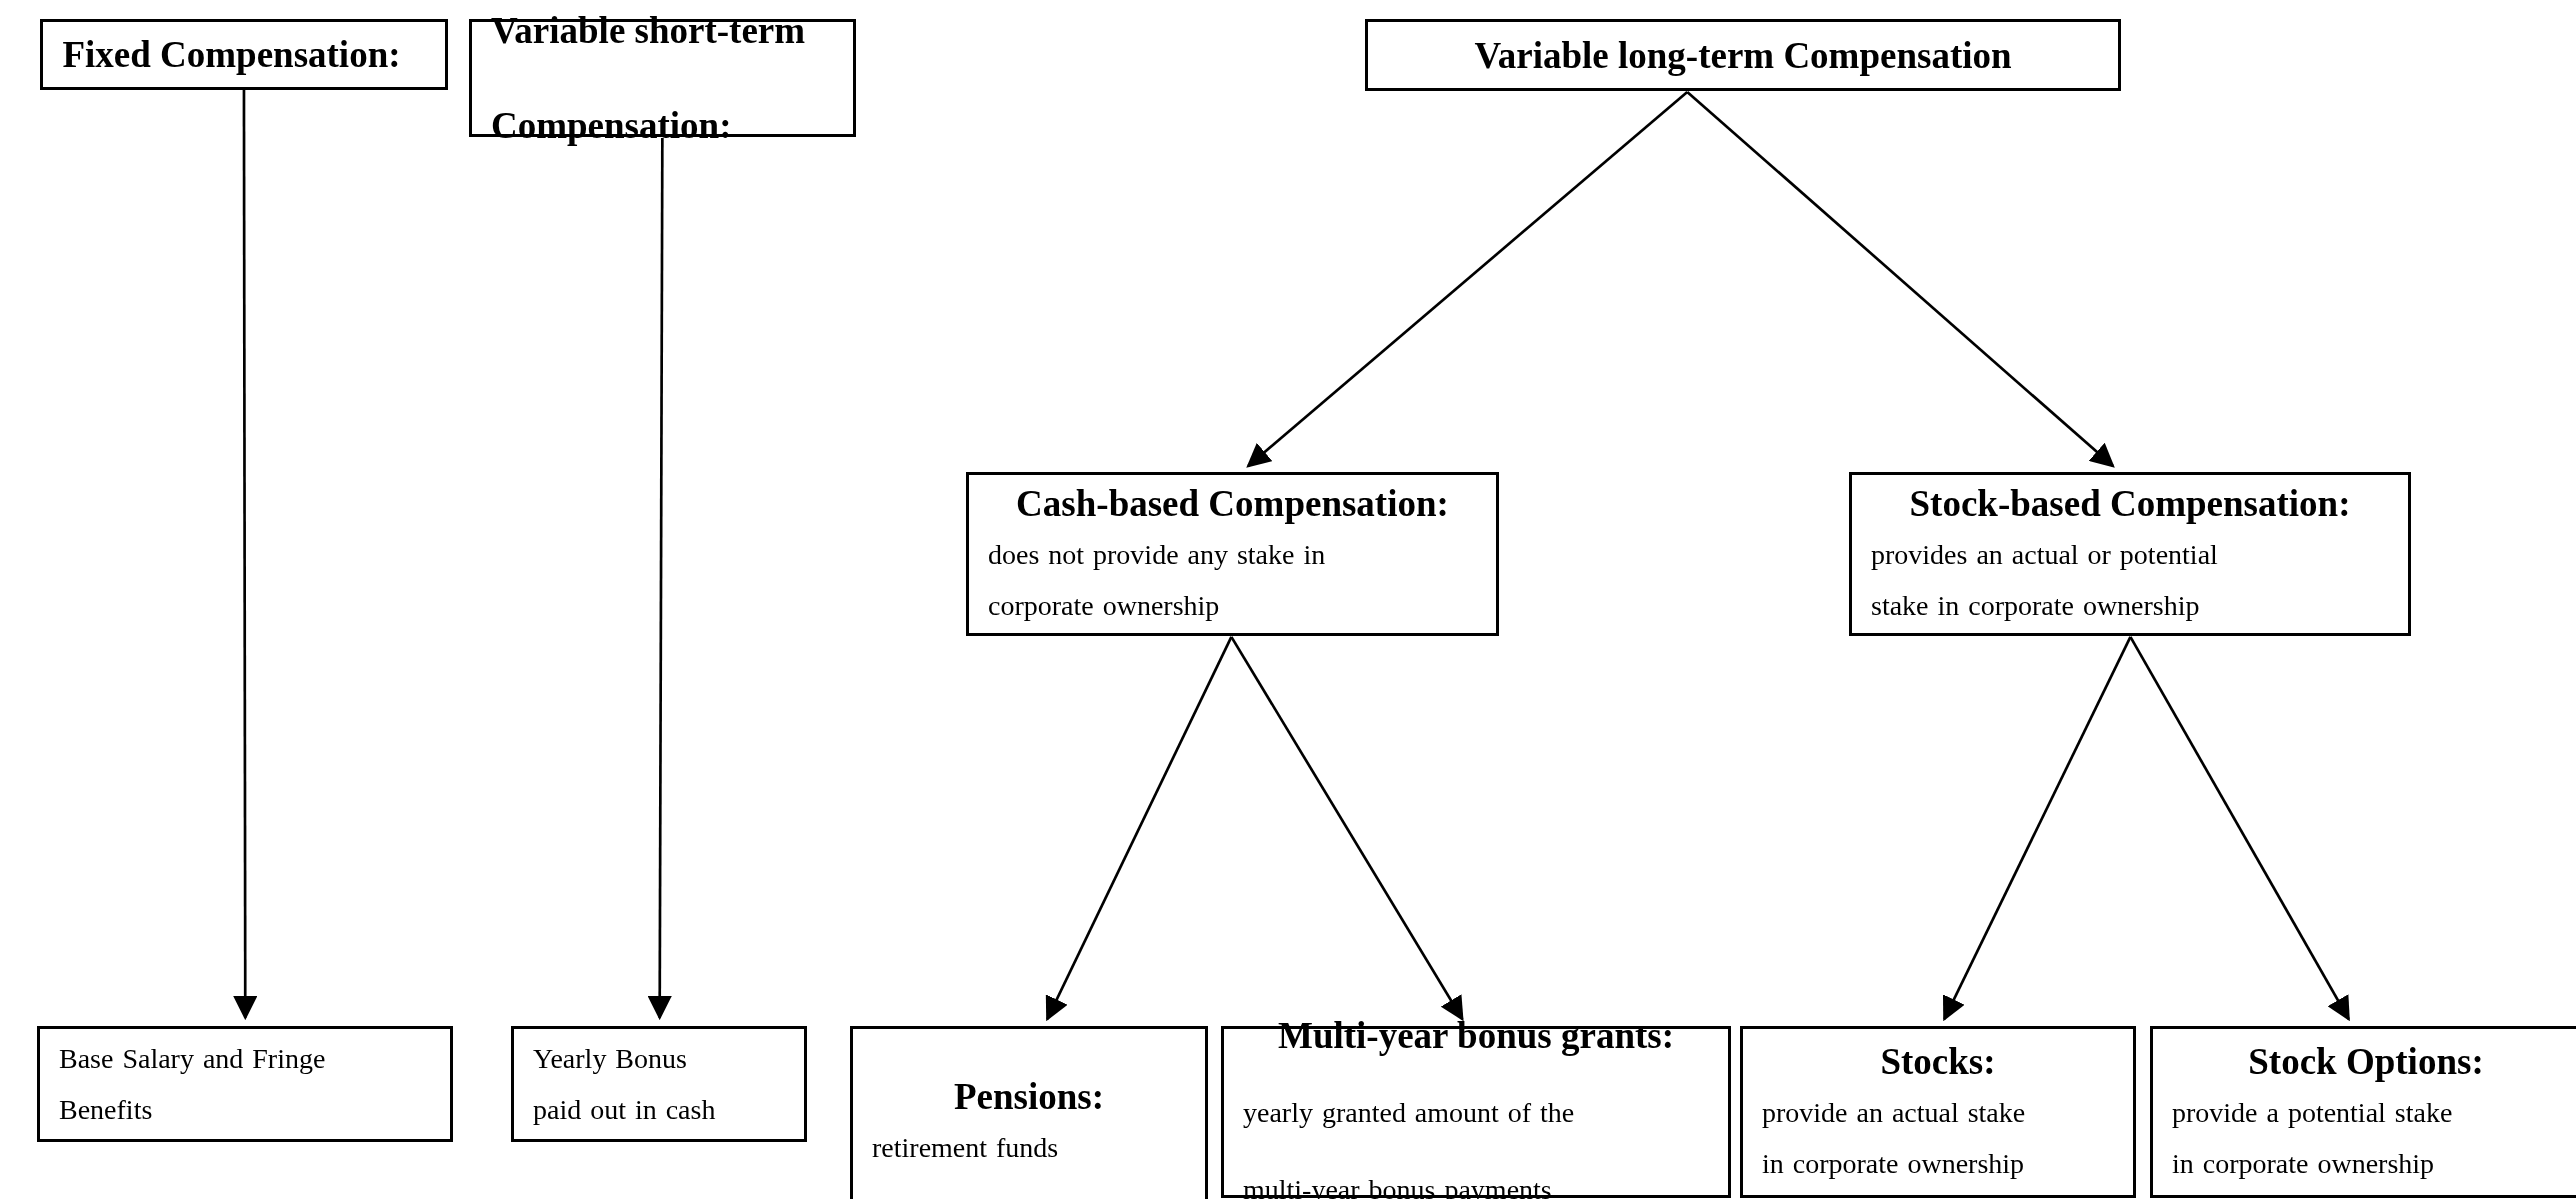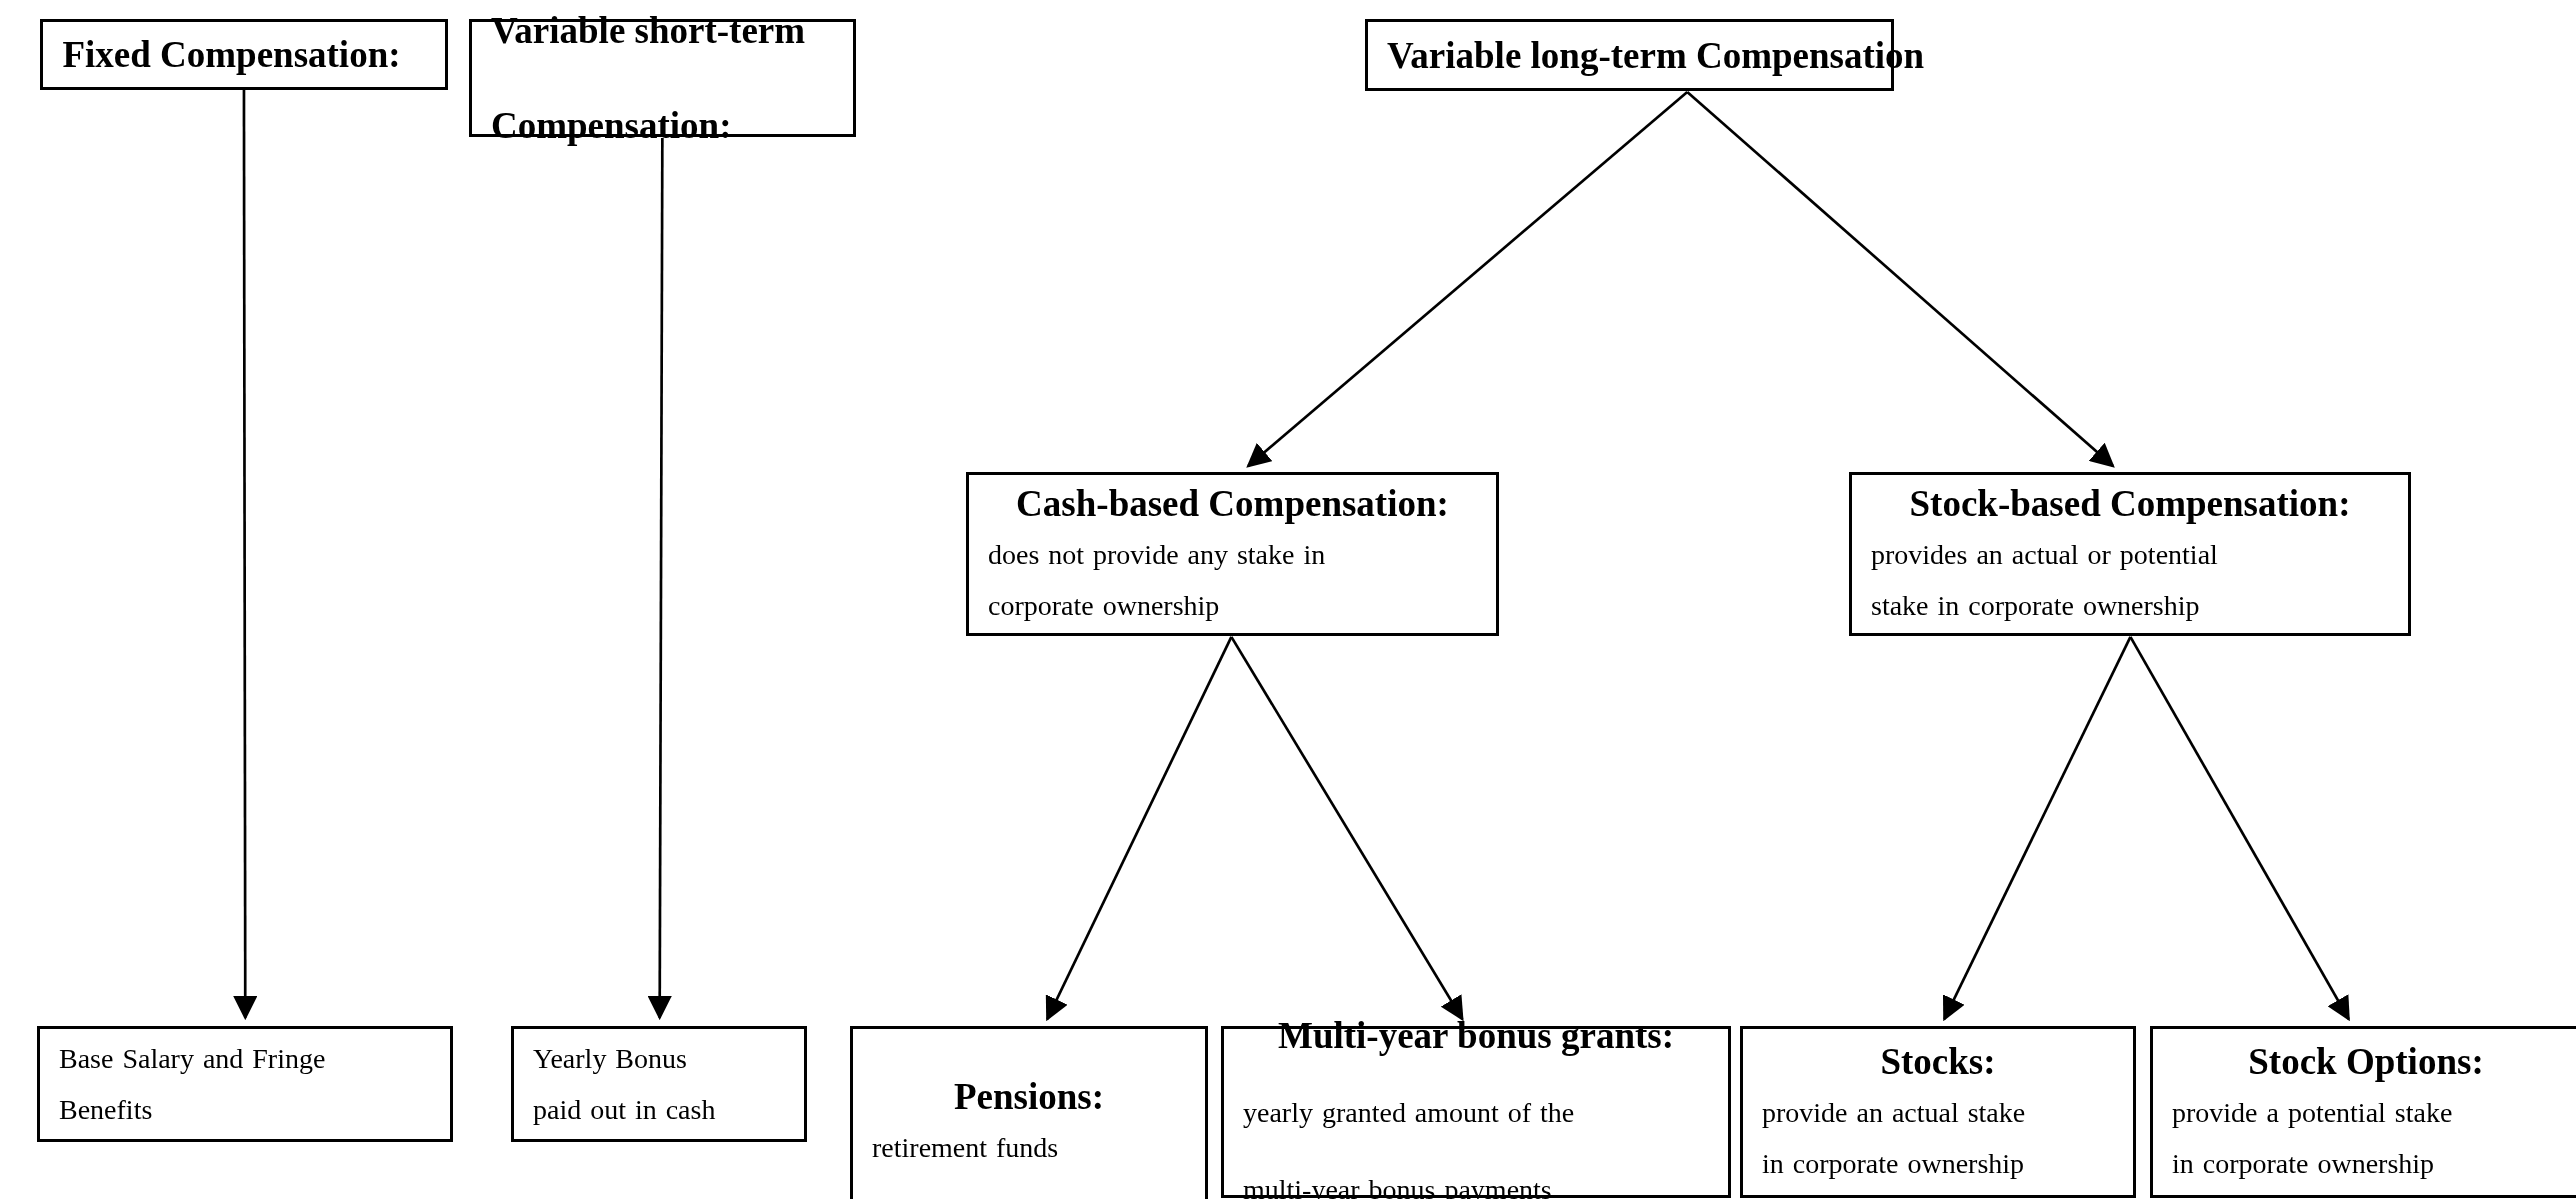--- a/index.html
+++ b/index.html
@@ -42,21 +42,21 @@
     font-weight: normal;
     font-size: 28px;
     line-height: 51px;
     white-space: nowrap;
     word-spacing: 0.07em;
   }
   .center { text-align: center; }
 
   #n-fixed         { left: 25.4px;   top: 19px;   width: 408px; height: 71px; }
   #n-var-short     { left: 454px;  top: 19px;   width: 387px; height: 118px; gap: 44px; }
-  #n-var-long      { left: 1350px; top: 19px;   width: 529px; height: 72px; }
+  #n-var-long      { left: 1350px; top: 19px;   width: 756px; height: 72px; }
   #n-cash          { left: 951px; top: 472px;  width: 533px; height: 164px; }
   #n-stock         { left: 1834px; top: 472px;  width: 562px; height: 164px; justify-content: space-between; }
   #n-base-salary   { left: 22px;   top: 1026px; width: 416px; height: 116px; }
   #n-yearly-bonus  { left: 496px;  top: 1026px; width: 296px; height: 116px; }
   #n-pensions      { left: 835px; top: 1026px; width: 358px; height: 191px; }
   #n-multi-year    { left: 1206px; top: 1026px; width: 510px; height: 172px; gap: 26px; }
   #n-stocks        { left: 1725px; top: 1026px; width: 396px; height: 172px; }
   #n-stock-options { left: 2135px; top: 1026px; width: 432px; height: 172px; }
 </style>
 </head>

